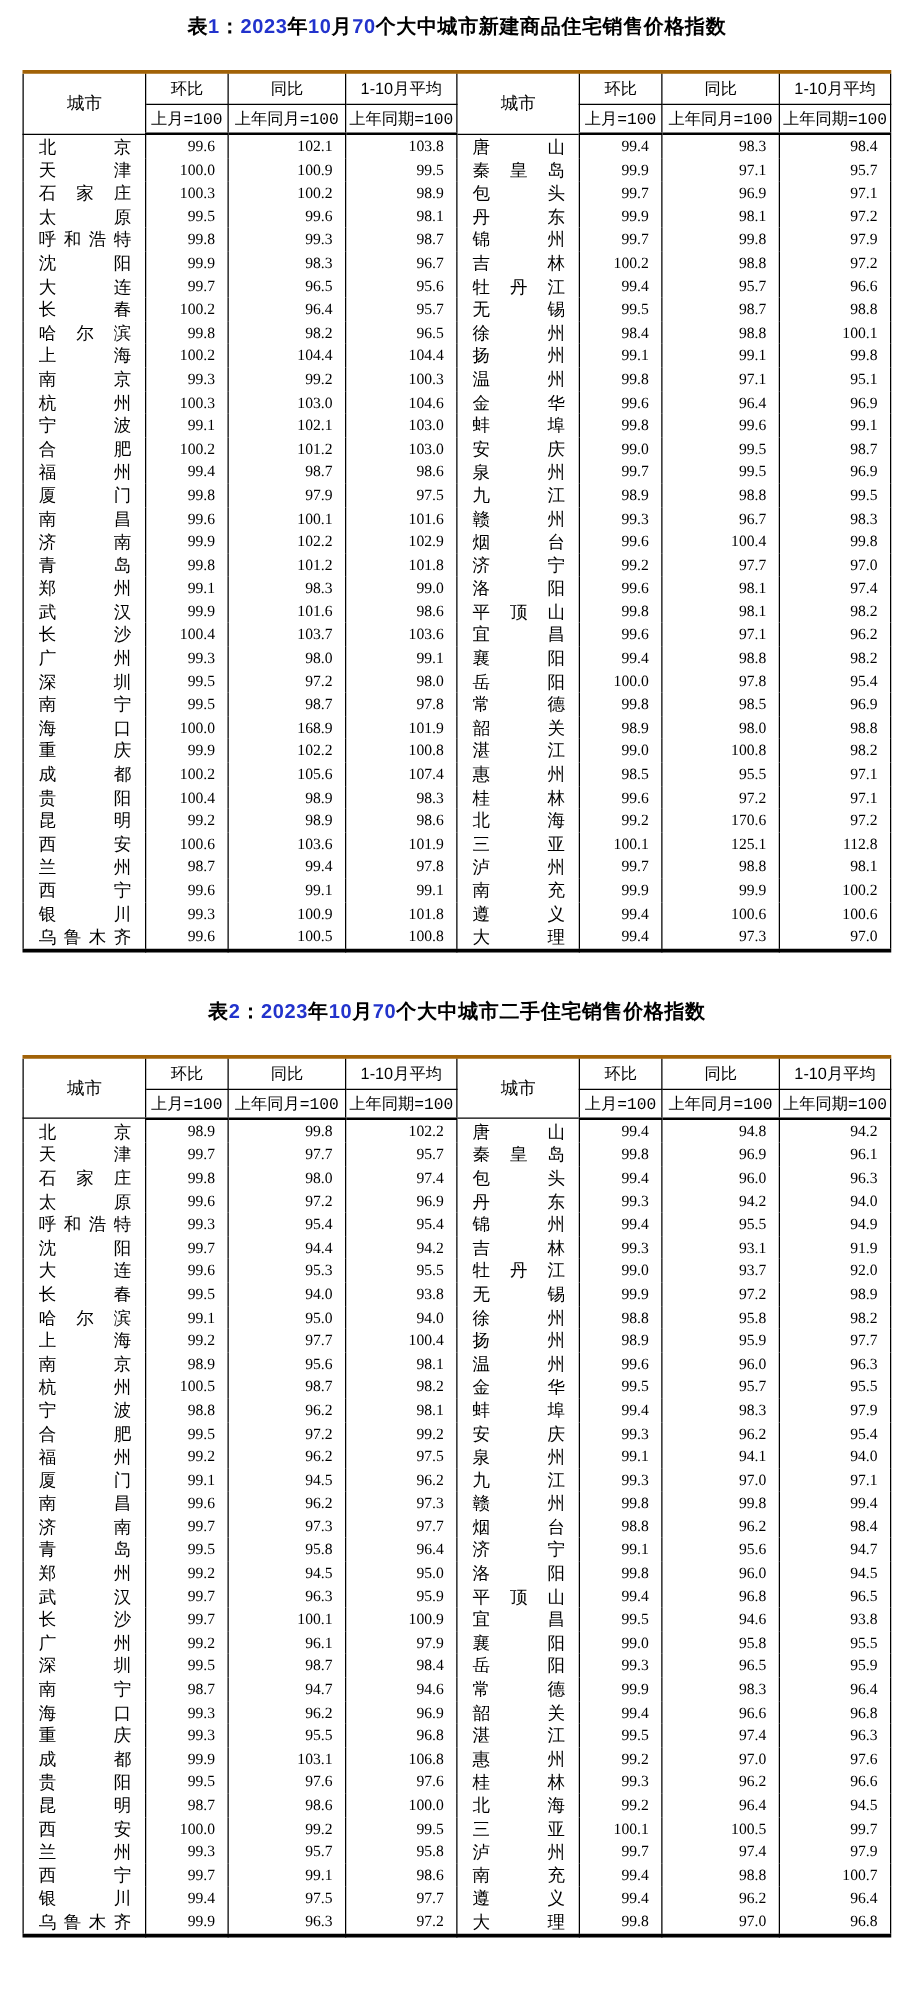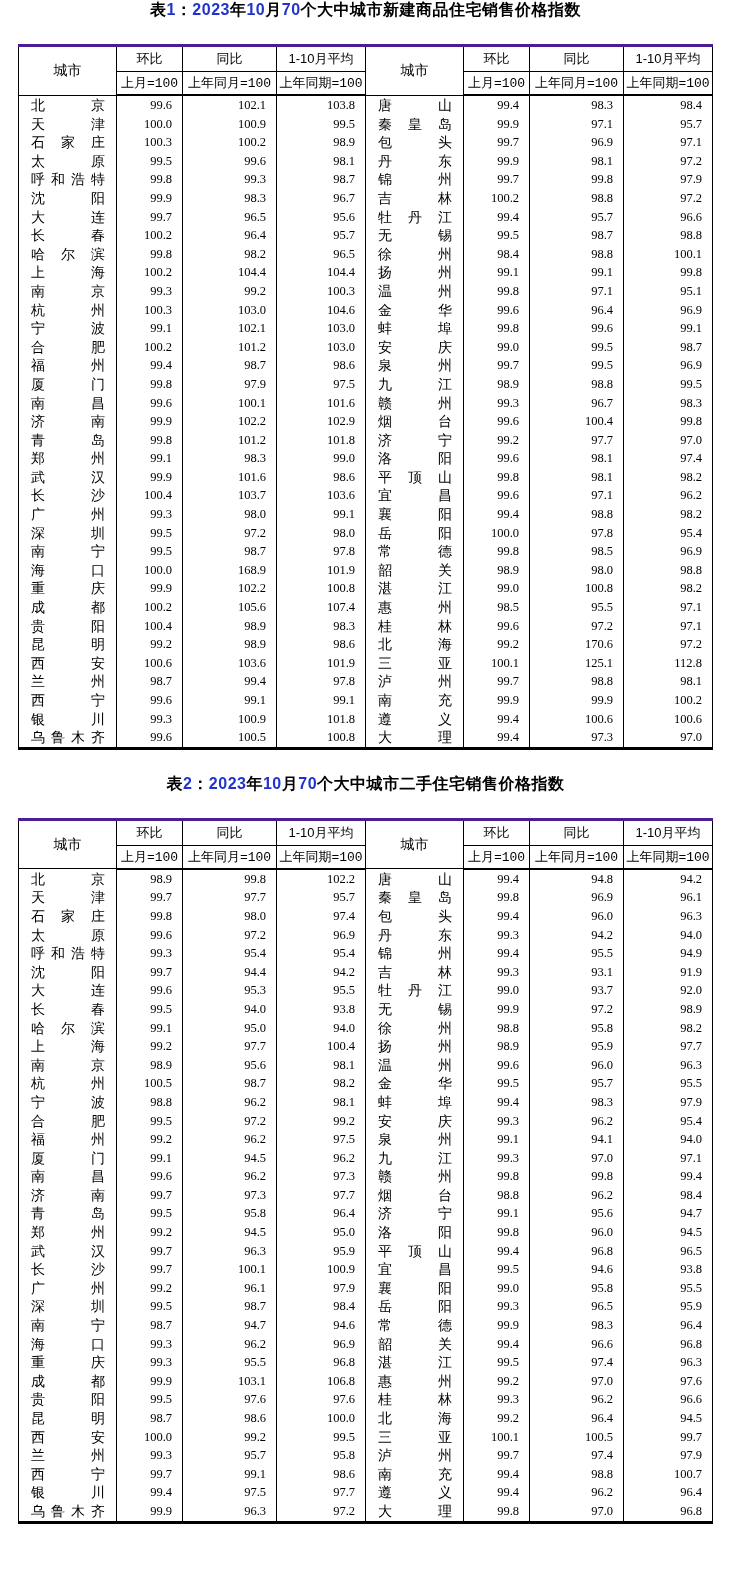--- a/index.html
+++ b/index.html
@@ -11,33 +11,34 @@
   }
   body {
     width: 731px;
     min-height: 1595px;
   }
   .doc-title {
     text-align: center;
     font-weight: bold;
     font-size: 16px;
     line-height: 20px;
+    padding-top: 12px;
     margin: 0;
     color: #000;
     letter-spacing: 0.5px;
   }
   .doc-title .num { color: #2233cc; }
   .title2 { padding-top: 24px; }
 
   table.idx-table {
     border-collapse: collapse;
     table-layout: fixed;
     width: 695px;
-    margin: 24px auto 0 auto;
-    border-top: 3px solid #4c1d95;
+    margin: 24px auto 14px auto;
+    border-top: 3px solid #a16207;
     border-bottom: 3px solid #000;
   }
   .idx-table col.c-city { width: 98px; }
   .idx-table col.c-mom  { width: 66px; }
   .idx-table col.c-yoy  { width: 94px; }
   .idx-table col.c-avg  { width: 89px; }
 
   .idx-table th, .idx-table td {
     border-left: 1px solid #000;
     border-right: 1px solid #000;

